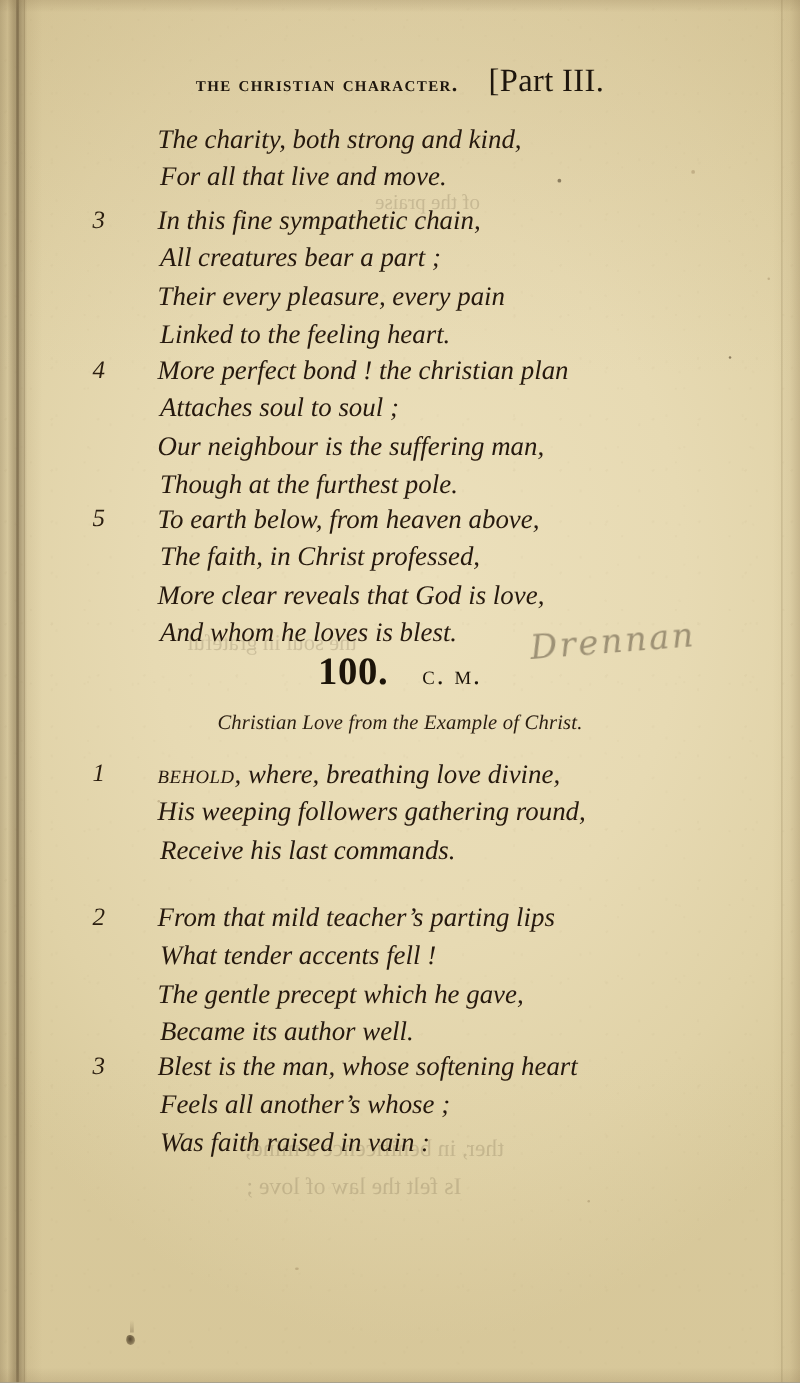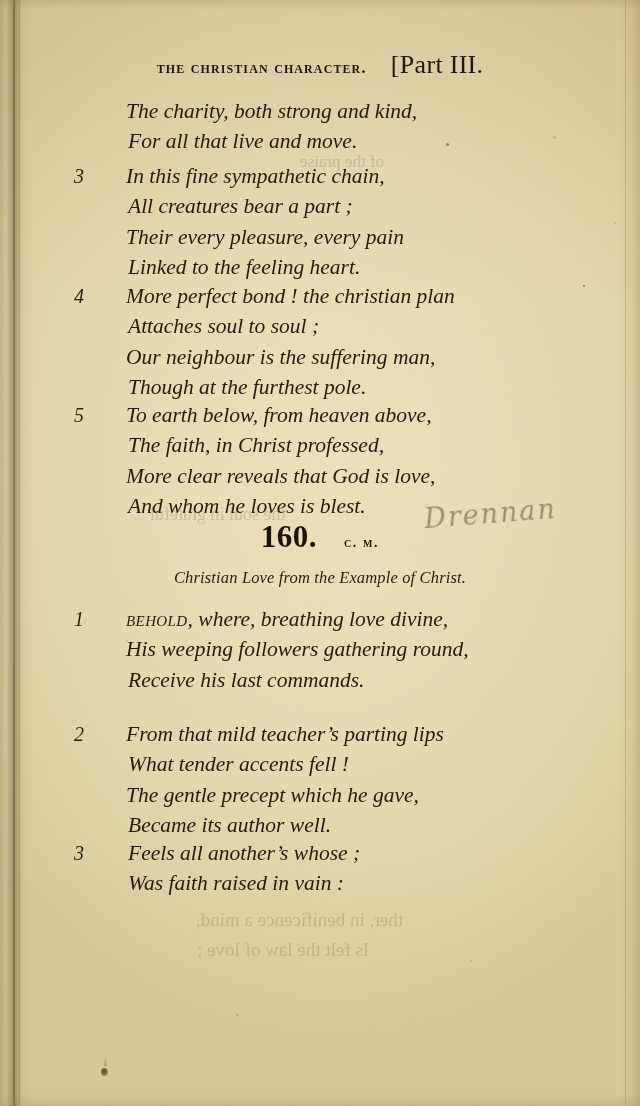--- a/index.html
+++ b/index.html
@@ -188,24 +188,24 @@
     text-align: center;
     white-space: nowrap;
   }
   .hymn-number {
     font-size: 31px;
     font-weight: bold;
     letter-spacing: 0.5px;
     color: #1c1409;
   }
   .hymn-meter {
-    font-size: 14px;
+    font-size: 22px;
     font-variant: small-caps;
     text-transform: lowercase;
-    font-weight: bold;
+    font-weight: normal;
     letter-spacing: 1.6px;
     margin-left: 27px;
     color: #1c1409;
   }
   .hymn-subtitle {
     position: absolute;
     left: 0; right: 0; top: 568px;
     text-align: center;
     font-size: 16.5px;
     letter-spacing: 0.15px;
@@ -315,39 +315,39 @@
     </div>
 
     <div class="stanza" style="top:400px;">
       <div class="line text-indent-base"><span class="num">5</span><span>To earth below, from heaven above,</span></div>
       <div class="line text-indent-base indent">The faith, in Christ professed,</div>
       <div class="line text-indent-base">More clear reveals that God is love,</div>
       <div class="line text-indent-base indent">And whom he loves is blest.</div>
     </div>
 
     <div class="hymn-heading">
-      <span class="hymn-number">160.</span><span class="hymn-meter">C. M.</span>
+      <span class="hymn-number">100.</span><span class="hymn-meter">C. M.</span>
     </div>
     <div class="hymn-subtitle">Christian Love from the Example of Christ.</div>
 
     <div class="stanza" style="top:604px;">
       <div class="line text-indent-base"><span class="num">1</span><span class="smallcaps-word">Behold</span><span>, where, breathing love divine,</span></div>
       <div class="line text-indent-base">His weeping followers gathering round,</div>
       <div class="line text-indent-base indent">Receive his last commands.</div>
     </div>
 
     <div class="stanza" style="top:719px;">
       <div class="line text-indent-base"><span class="num">2</span><span>From that mild teacher’s parting lips</span></div>
       <div class="line text-indent-base indent">What tender accents fell !</div>
       <div class="line text-indent-base">The gentle precept which he gave,</div>
       <div class="line text-indent-base indent">Became its author well.</div>
     </div>
 
     <div class="stanza" style="top:838px;">
-      <div class="line text-indent-base"><span class="num">3</span></div>
+      <div class="line text-indent-base"><span class="num">3</span><span>Blest is the man, whose softening heart</span></div>
       <div class="line text-indent-base indent">Feels all another’s whose ;</div>
       <div class="line text-indent-base indent">Was faith raised in vain :</div>
     </div>
 
     <div class="annotation">Drennan</div>
 
   </div>
 
   <div class="gutter-shadow"></div>
   <div class="gutter-line"></div>

